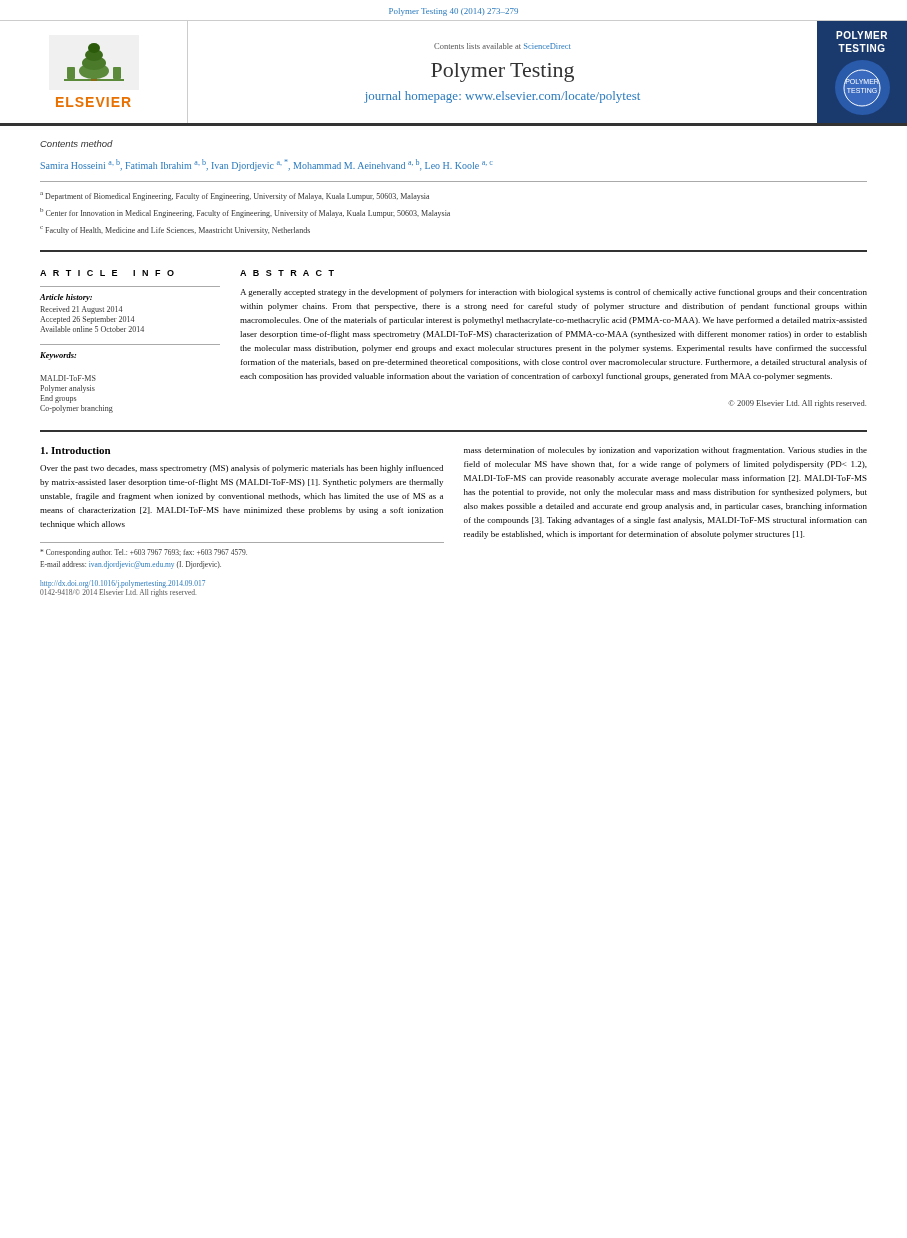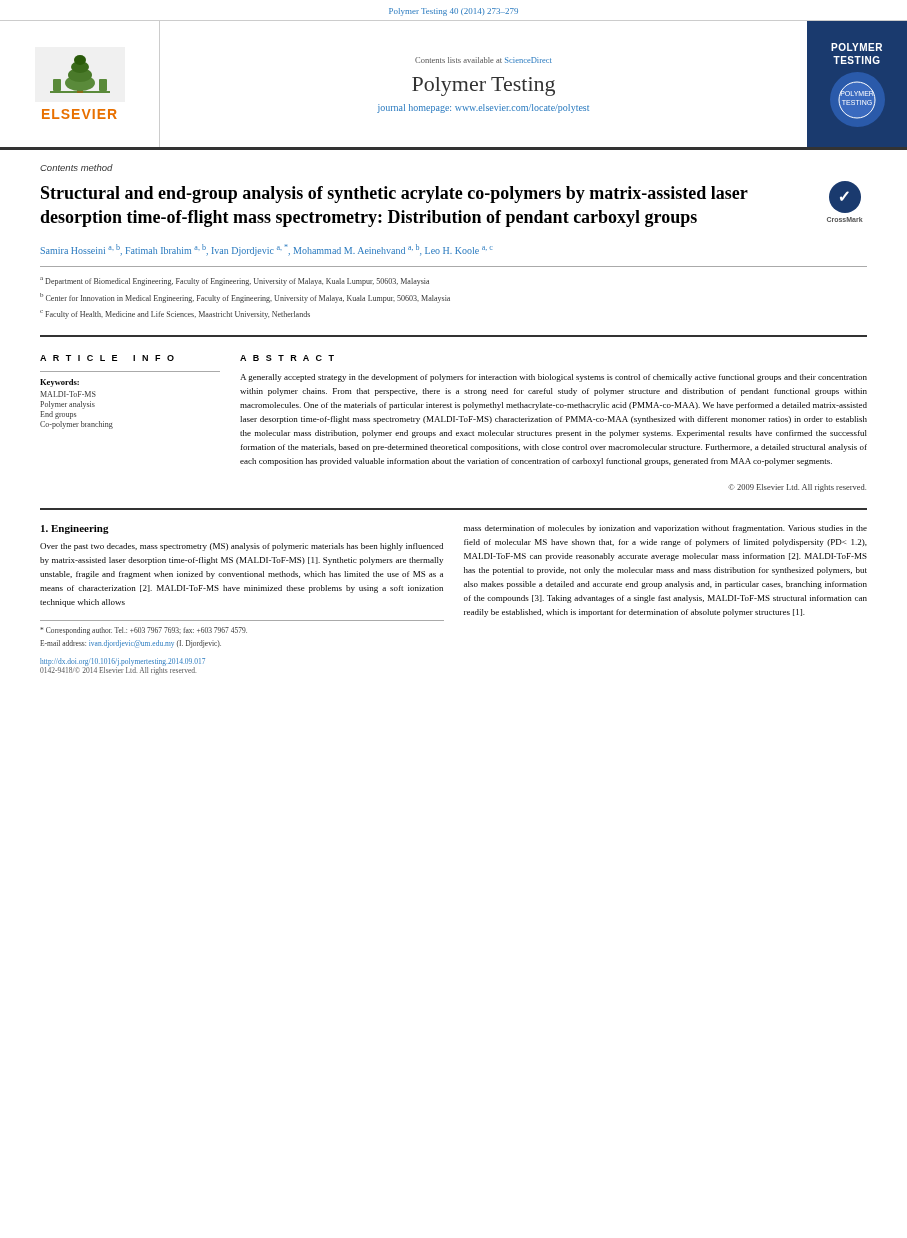--- a/index.html
+++ b/index.html
@@ -21,21 +21,21 @@
     }
 
     .journal-header {
       display: flex;
       align-items: stretch;
       border-bottom: 3px solid #333;
       padding: 0;
     }
 
     .journal-left {
-      width: 160px;
+      width: 188px;
       display: flex;
       align-items: center;
       justify-content: center;
       padding: 10px;
       border-right: 1px solid #ccc;
       flex-shrink: 0;
     }
 
     .elsevier-logo {
       display: flex;
@@ -79,37 +79,37 @@
     }
 
     .journal-title {
       font-size: 22px;
       font-family: "Times New Roman", serif;
       color: #333;
       margin-bottom: 5px;
     }
 
     .journal-homepage {
-      font-size: 10px;
+      font-size: 13px;
       color: #555;
     }
 
     .journal-homepage span {
       color: #2a7abf;
     }
 
     .journal-right {
-      width: 100px;
+      width: 90px;
       background: #1a3a6e;
       display: flex;
       flex-direction: column;
       align-items: center;
       justify-content: center;
       color: white;
-      padding: 20px;
+      padding: 8px;
       flex-shrink: 0;
     }
 
     .journal-right .pt-label {
       font-size: 10px;
       font-weight: bold;
       font-family: Arial, sans-serif;
       text-align: center;
       line-height: 1.3;
       letter-spacing: 0.5px;
@@ -254,22 +254,23 @@
       margin-bottom: 1px;
     }
 
     .keywords-block {
       border-top: 1px solid #aaa;
       padding-top: 5px;
     }
 
     .keywords-block .kw-label {
       font-size: 8.5px;
-      font-weight: bold;
-      margin-bottom: 3px;
+      font-style: italic;
+      font-weight: bold;
+      margin-bottom: 14px;
     }
 
     .keywords-block .kw-item {
       font-size: 8px;
       color: #333;
       margin-bottom: 1px;
     }
 
     .abstract-text {
       font-size: 9px;
@@ -415,44 +416,43 @@
         <text x="20" y="25" text-anchor="middle" fill="white" font-size="7" font-family="Arial">TESTING</text>
       </svg>
     </div>
   </div>
 </div>
 
 <div class="article-content">
 
   <div class="article-type">Contents method</div>
 
-  <div class="article-title">
-    <span>Structural and end-group analysis of synthetic acrylate co-polymers by matrix-assisted laser desorption time-of-flight mass spectrometry: Distribution of pendant carboxyl groups</span>
-    <div class="crossmark">
-      <div class="crossmark-circle">✓</div>
-      <div class="crossmark-label">CrossMark</div>
-    </div>
-  </div>
 
   <div class="authors">
     Samira Hosseini <sup>a, b</sup>, Fatimah Ibrahim <sup>a, b</sup>, Ivan Djordjevic <sup>a, *</sup>,
     Mohammad M. Aeinehvand <sup>a, b</sup>, Leo H. Koole <sup>a, c</sup>
   </div>
 
   <div class="affiliations">
     <p><sup>a</sup> Department of Biomedical Engineering, Faculty of Engineering, University of Malaya, Kuala Lumpur, 50603, Malaysia</p>
     <p><sup>b</sup> Center for Innovation in Medical Engineering, Faculty of Engineering, University of Malaya, Kuala Lumpur, 50603, Malaysia</p>
     <p><sup>c</sup> Faculty of Health, Medicine and Life Sciences, Maastricht University, Netherlands</p>
   </div>
 
   <div class="two-column">
 
     <div class="left-col">
       <div class="section-header">A R T I C L E &nbsp; I N F O</div>
 
+      <div class="article-info-block">
+        <div class="info-label">Article history:</div>
+        <div class="info-date">Received 21 August 2014</div>
+        <div class="info-date">Accepted 26 September 2014</div>
+        <div class="info-date">Available online 5 October 2014</div>
+      </div>
 
       <div class="keywords-block">
         <div class="kw-label">Keywords:</div>
         <div class="kw-item">MALDI-ToF-MS</div>
         <div class="kw-item">Polymer analysis</div>
         <div class="kw-item">End groups</div>
         <div class="kw-item">Co-polymer branching</div>
       </div>
     </div>
 
@@ -467,21 +467,21 @@
     </div>
 
   </div>
 
   <div class="body-section">
     <div class="body-two-col">
 
       <div class="body-left-col">
         <div class="section-title">
           <span>1.</span>
-          <span>Engineering</span>
+          <span>Introduction</span>
         </div>
         <div class="body-text">
           <p>
             Over the past two decades, mass spectrometry (MS) analysis of polymeric materials has been highly influenced by matrix-assisted laser desorption time-of-flight MS (MALDI-ToF-MS) [1]. Synthetic polymers are thermally unstable, fragile and fragment when ionized by conventional methods, which has limited the use of MS as a means of characterization [2]. MALDI-ToF-MS have minimized these problems by using a soft ionization technique which allows
           </p>
         </div>
 
         <div class="footnote-section">
           <div class="footnote-text">
             <p>* Corresponding author. Tel.: +603 7967 7693; fax: +603 7967 4579.</p>

